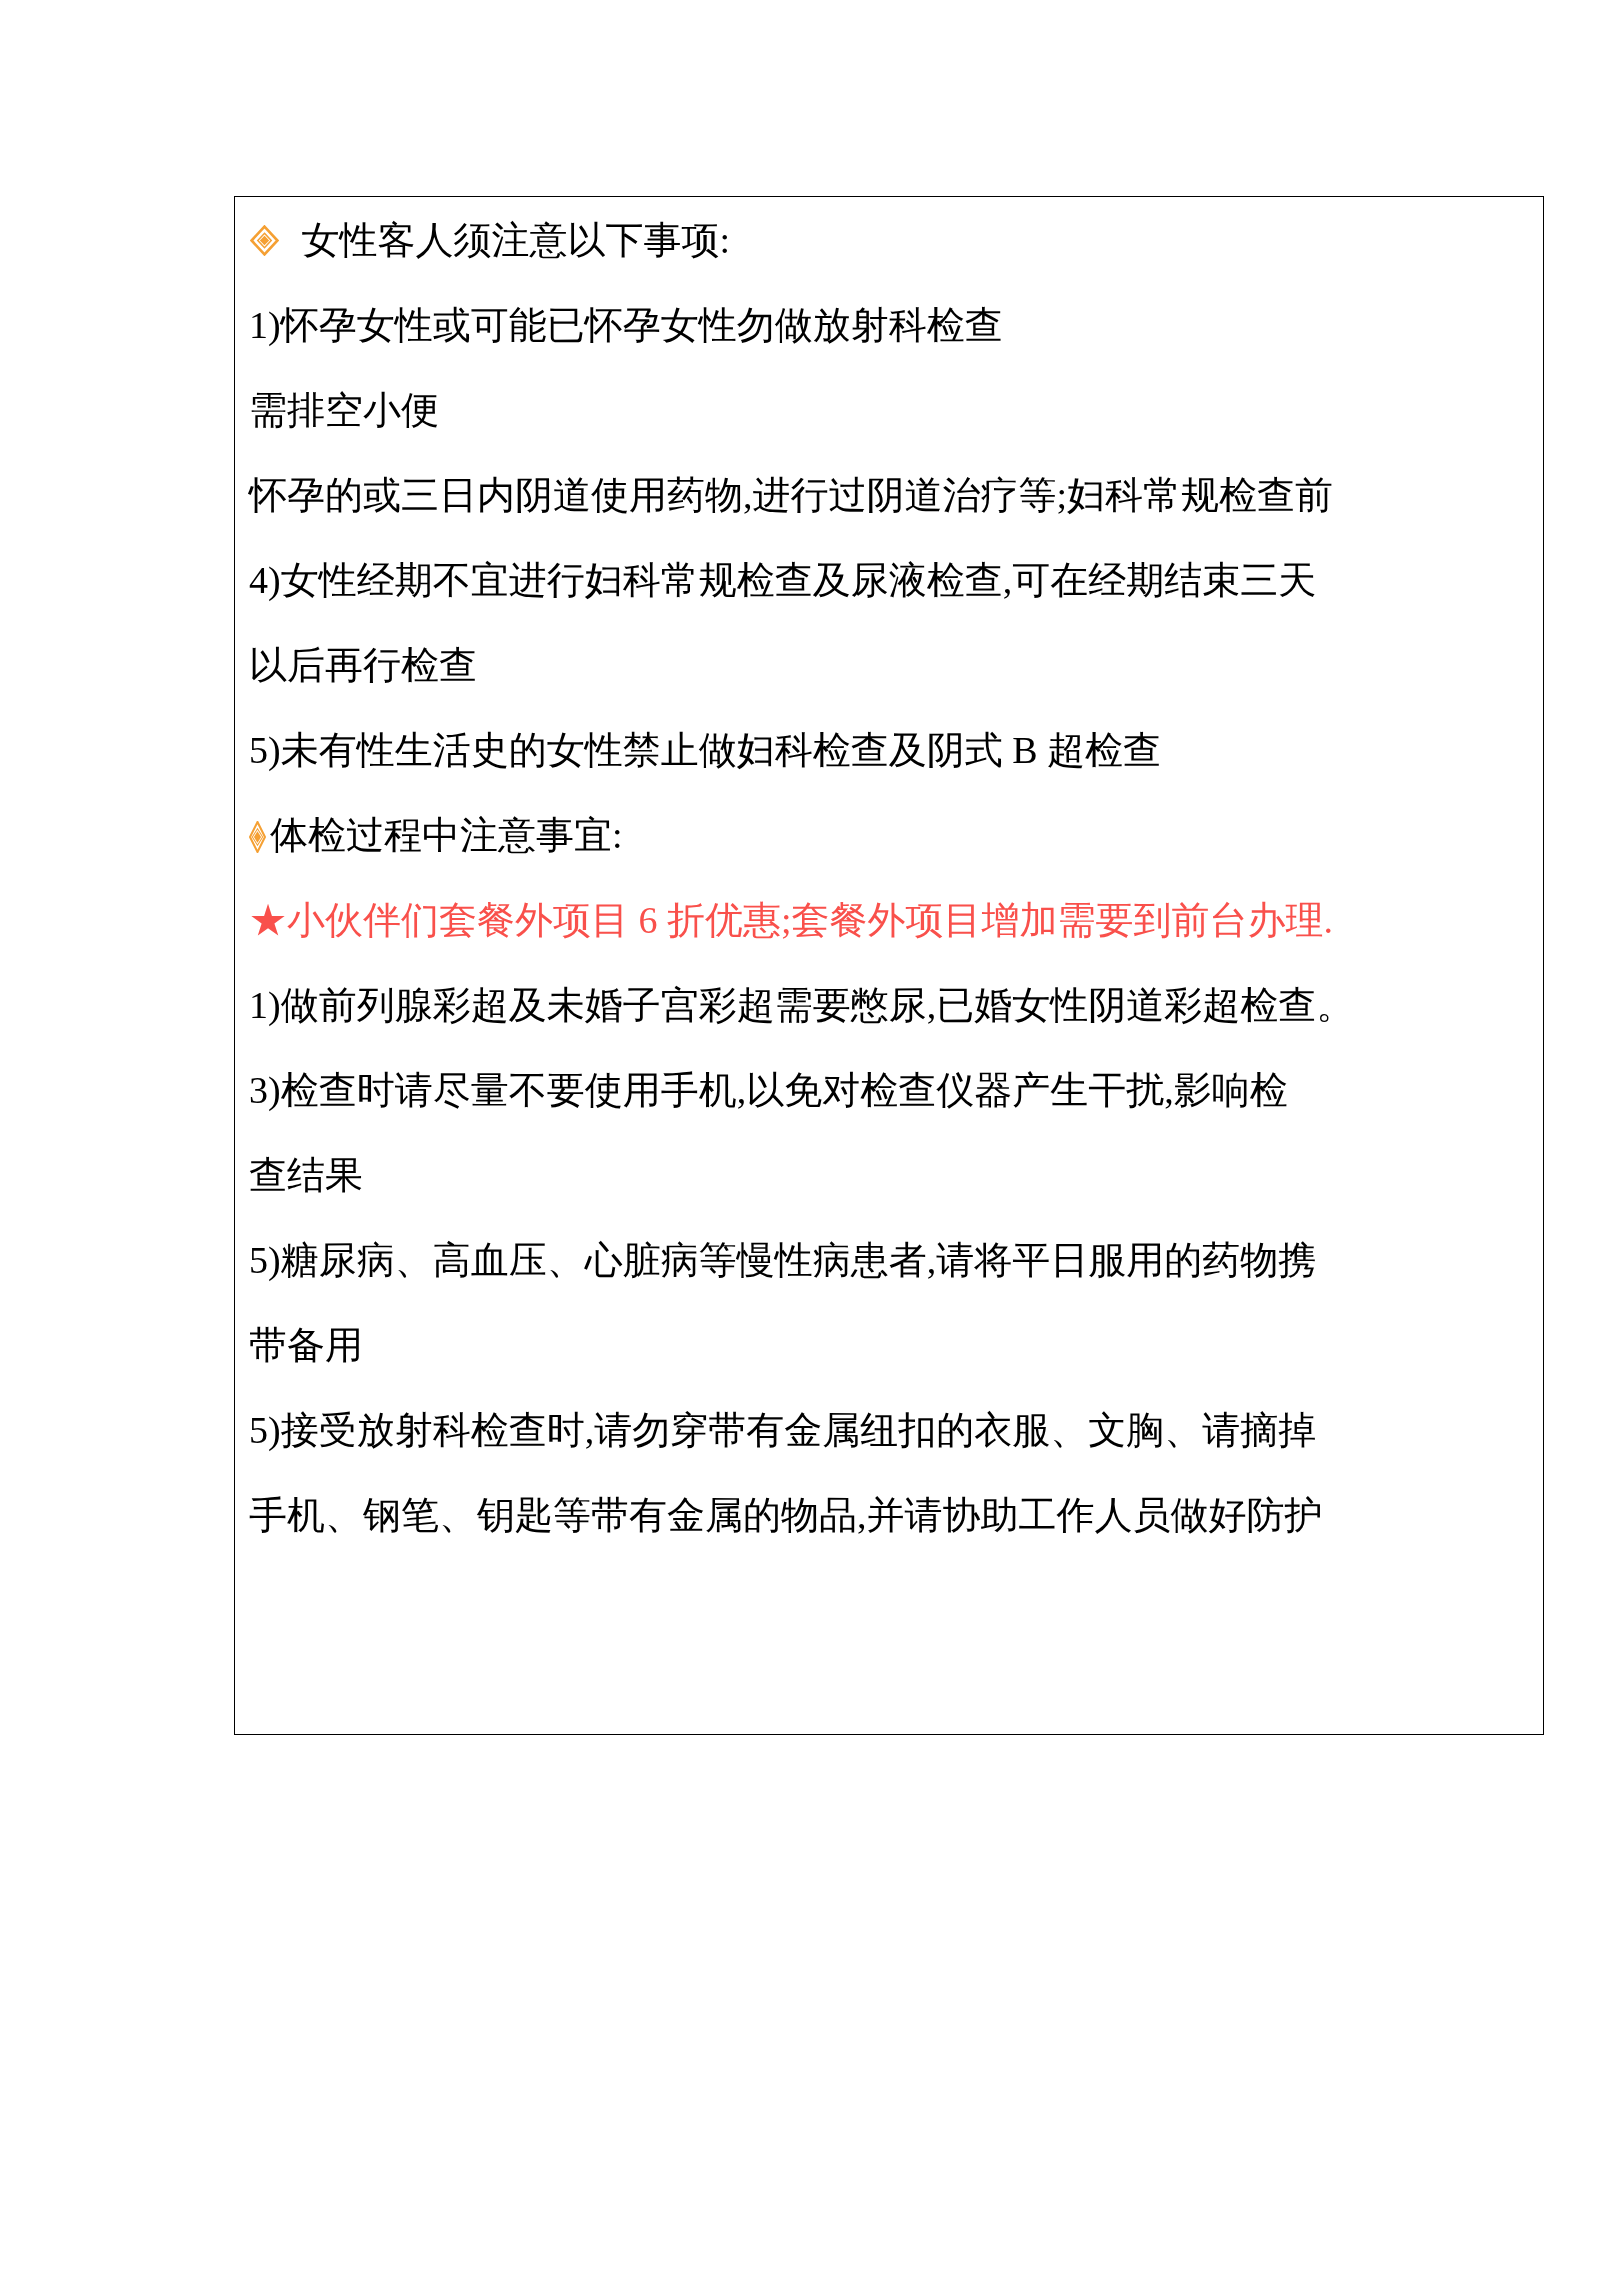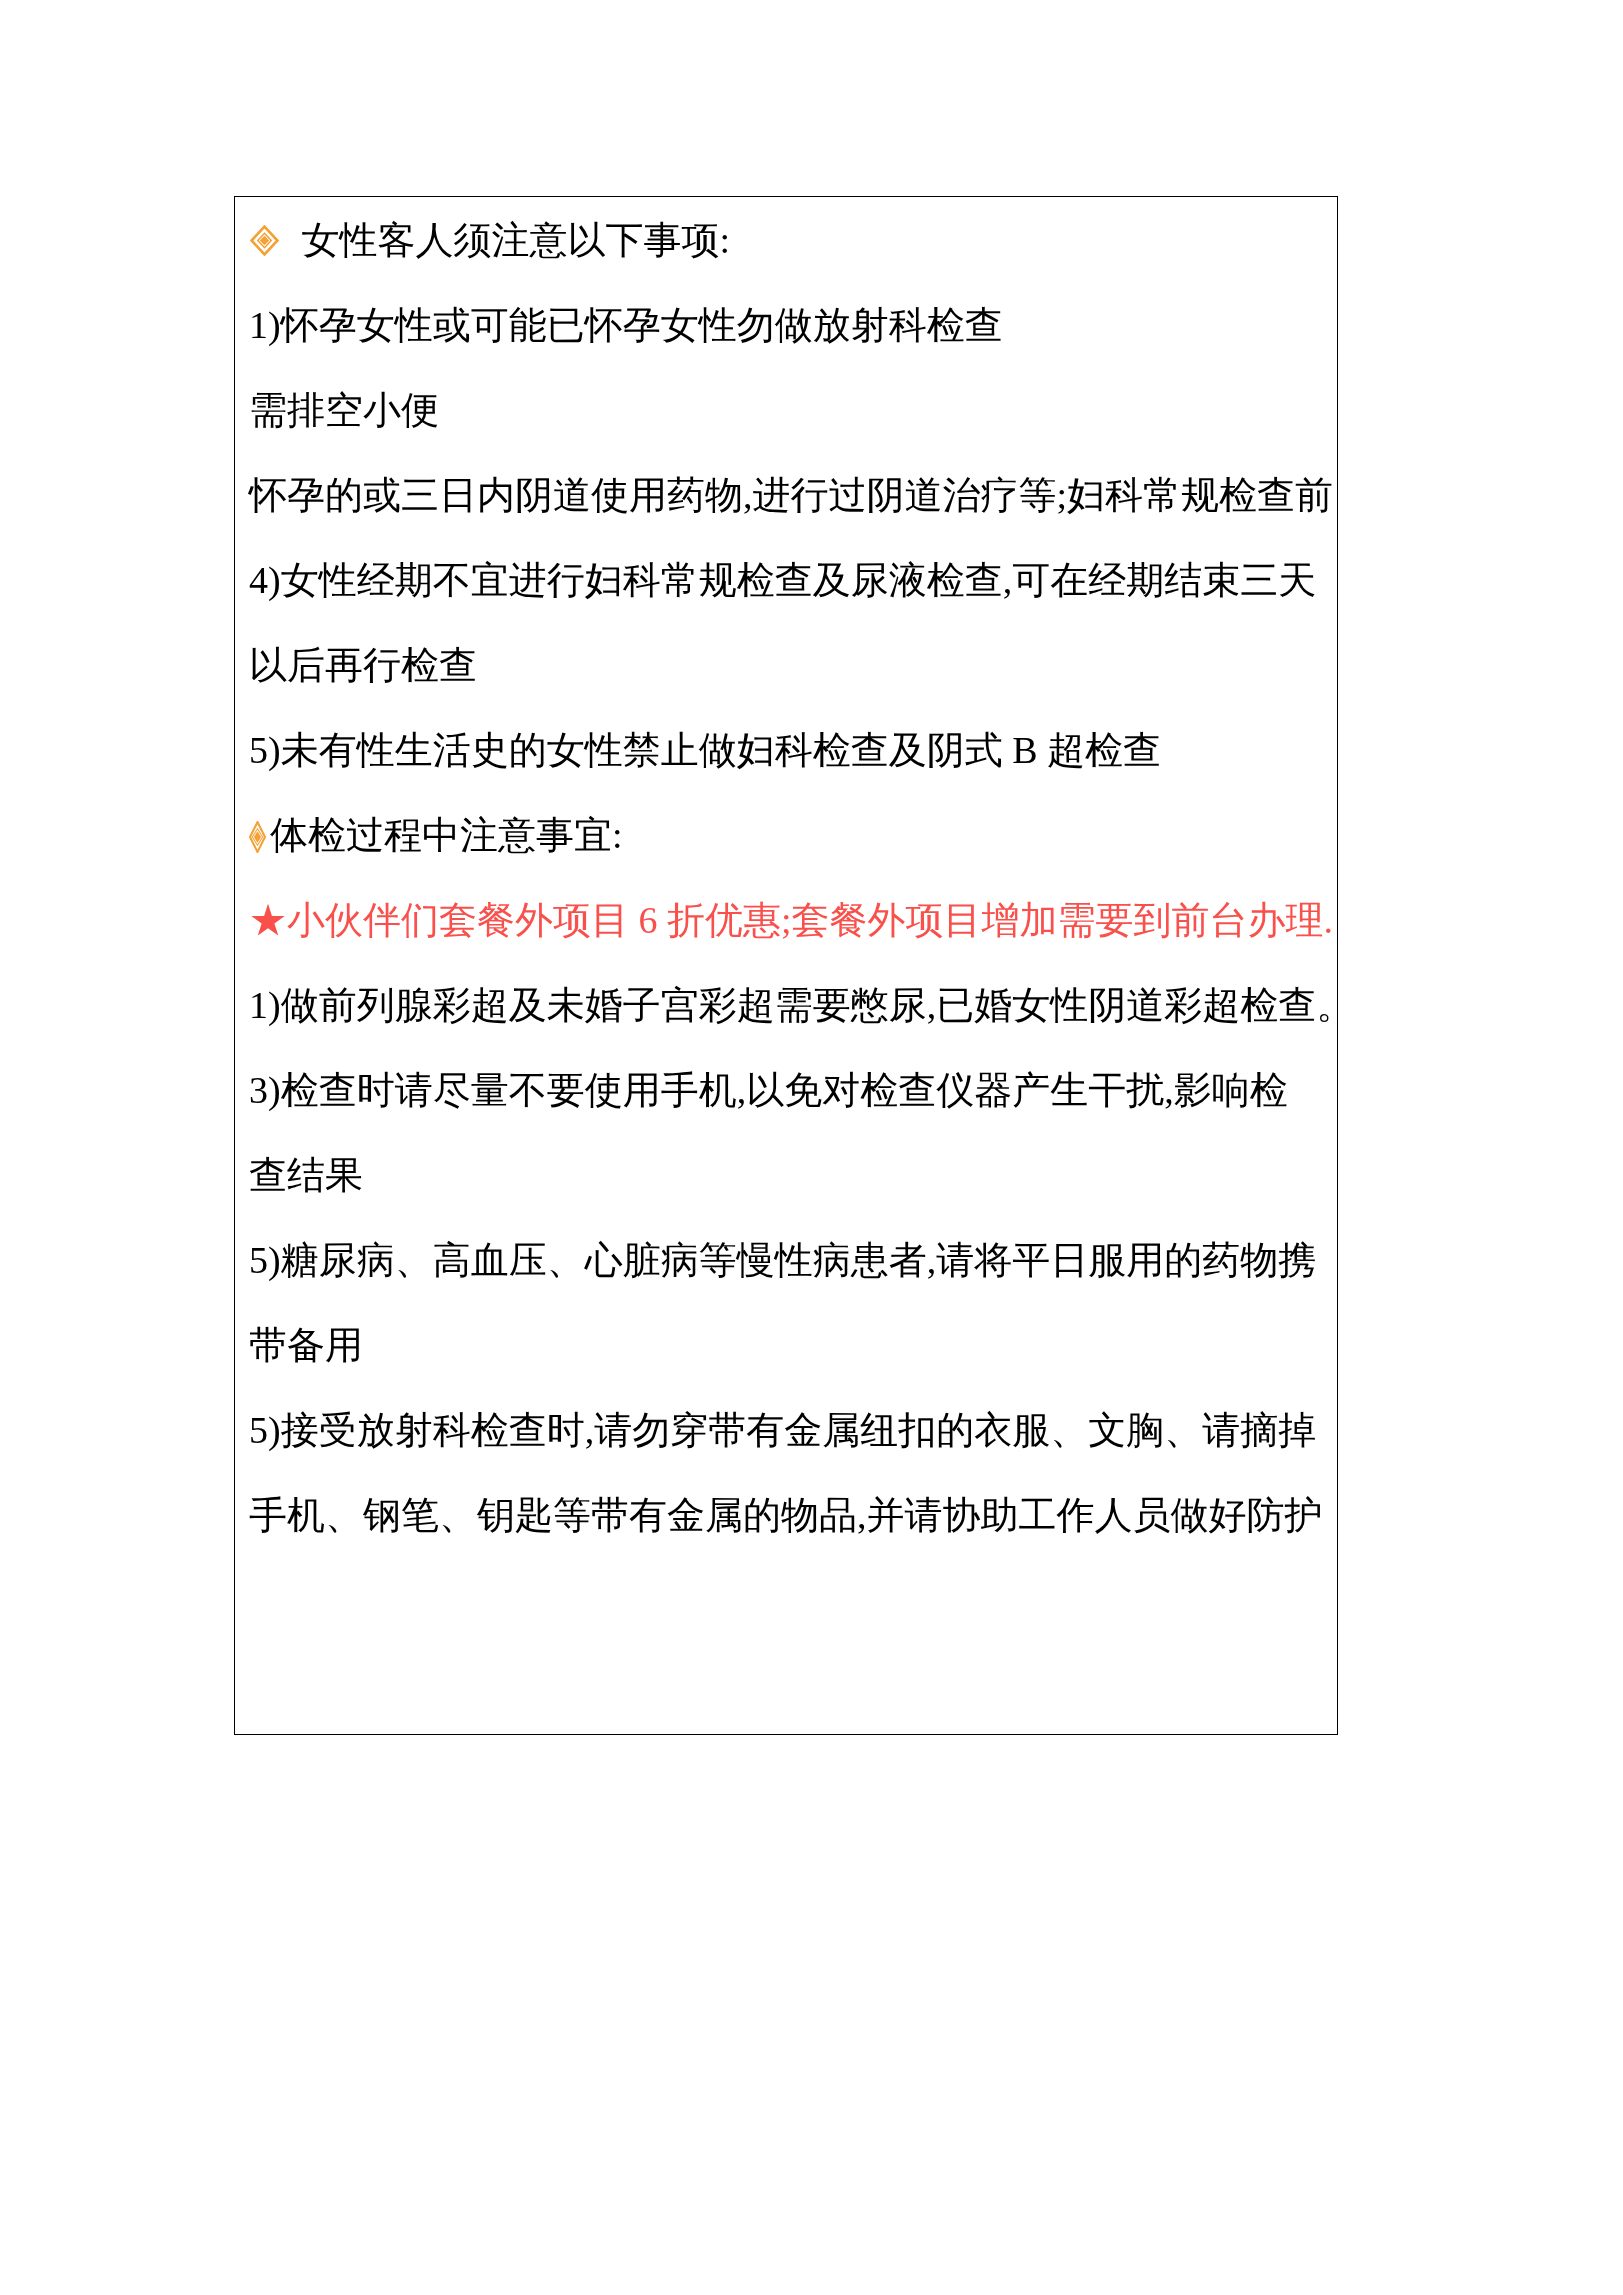--- a/index.html
+++ b/index.html
@@ -10,38 +10,37 @@
   body {
     width: 1623px;
     height: 2295px;
     position: relative;
     font-family: "Liberation Serif", "DejaVu Serif", serif;
   }
   .notice-box {
     position: absolute;
     left: 234px;
     top: 196px;
-    width: 1104px;
+    width: 1310px;
     height: 1539px;
     border: 1.5px solid #000000;
     box-sizing: border-box;
     padding: 0.5px 8.2px 0 14px;
     background: #ffffff;
     overflow: hidden;
   }
   .line {
     height: 85px;
     line-height: 85px;
     font-size: 38px;
     color: #000000;
     white-space: nowrap;
   }
   .line.highlight {
     color: #F9504B;
-    text-align: center;
   }
   .diamond-lg {
     display: inline-block;
     width: 29px;
     height: 31px;
     margin: 0 22.5px 0 1px;
     vertical-align: -3.1px;
   }
   .diamond-sm {
     display: inline-block;

